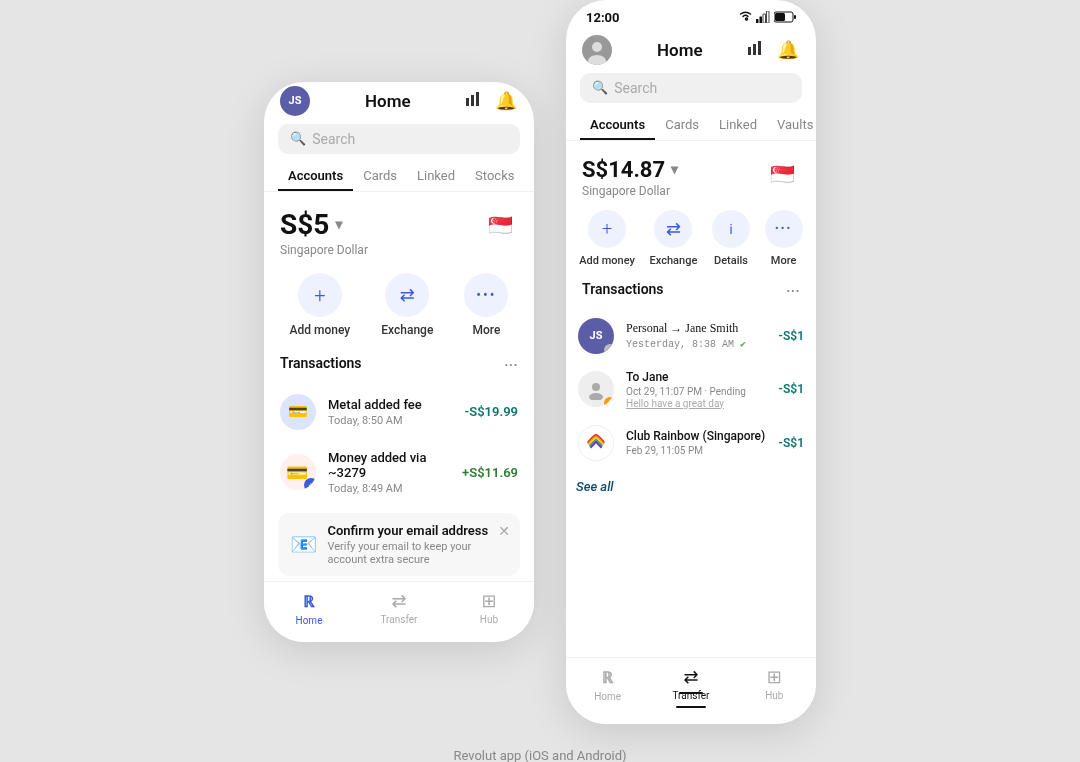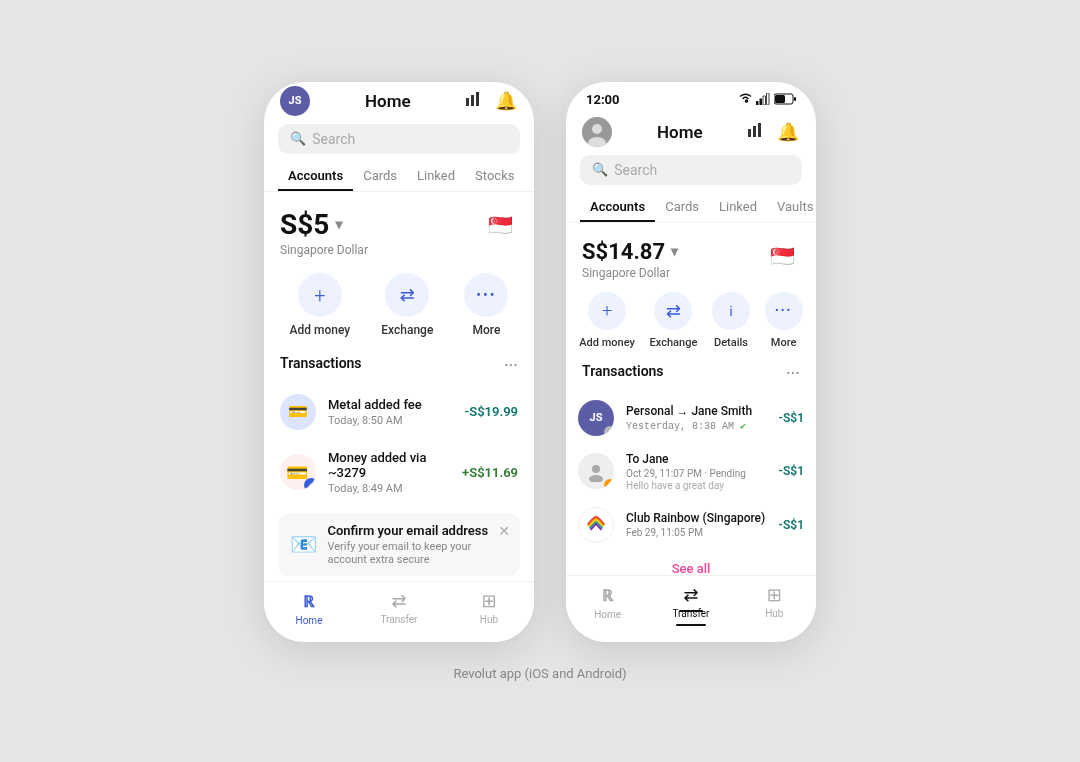--- a/index.html
+++ b/index.html
@@ -25,21 +25,21 @@
       box-shadow: 0 8px 40px rgba(0,0,0,0.13);
       overflow: hidden;
       position: relative;
     }
     .phone-ios {
       width: 270px;
       height: 560px;
     }
     .phone-android {
       width: 250px;
-      height: 560px;
+      height: 724px;
     }
 
     
     .status-bar {
       display: flex;
       justify-content: space-between;
       align-items: center;
       padding: 10px 20px 6px 20px;
       font-size: 12px;
       font-weight: 600;
@@ -239,36 +239,36 @@
       display: block;
       width: 30px;
       height: 2px;
       background: #111;
       border-radius: 1px;
       margin-top: 2px;
     }
 
     
     .see-all {
-      text-align: center;
-      color: #ec4899;
+      color: #0c4a6e;
       font-size: 13px;
       font-weight: 500;
       padding: 10px;
       cursor: pointer;
+      font-style: italic;
     }
 
     
     .caption {
       margin-top: 24px;
       font-size: 13px;
       color: #888;
       text-align: center;
     }
-    .txn-sub { font-size: 11px; color: #888; margin-top: 1px; }
+    .txn-sub { font-size: 11px; color: #888; margin-top: 1px; text-decoration: underline; }
   </style>
 </head>
 <body>
 
 <div class="phones-container">
 
   <div class="phone phone-ios">
 
 
     <div class="top-nav">
@@ -468,21 +468,21 @@
       <span class="transactions-title">Transactions</span>
       <span class="transactions-more">···</span>
     </div>
 
     <div class="transaction-item" style="padding:8px 12px;">
       <div class="txn-icon" style="background:#5b5ea6;color:#fff;font-size:11px;font-weight:700;position:relative;">
         JS
         <span style="position:absolute;bottom:-2px;right:-2px;background:#bbb;border-radius:50%;width:12px;height:12px;display:flex;align-items:center;justify-content:center;font-size:7px;color:#333;">✓</span>
       </div>
       <div class="txn-info">
-        <div class="txn-name" style="font-size:12px;">Personal → Jane Smith</div>
+        <div class="txn-name" style="font-size:12px;font-family:Liberation Serif, serif;">Personal → Jane Smith</div>
         <div class="txn-date" style="font-size:10px;font-family:Liberation Mono, monospace;">Yesterday, 8:38 AM <span style="color:#4caf50;font-size:10px;">✔</span></div>
       </div>
       <span class="txn-amount negative" style="font-size:12px;">-S$1</span>
     </div>
 
     <div class="transaction-item" style="padding:8px 12px;">
       <div class="txn-icon" style="background:#eee;position:relative;">
         <svg width="22" height="22" viewBox="0 0 22 22">
             <circle cx="11" cy="9" r="4" fill="#aaa"></circle>
             <ellipse cx="11" cy="19" rx="7" ry="4" fill="#aaa"></ellipse>

